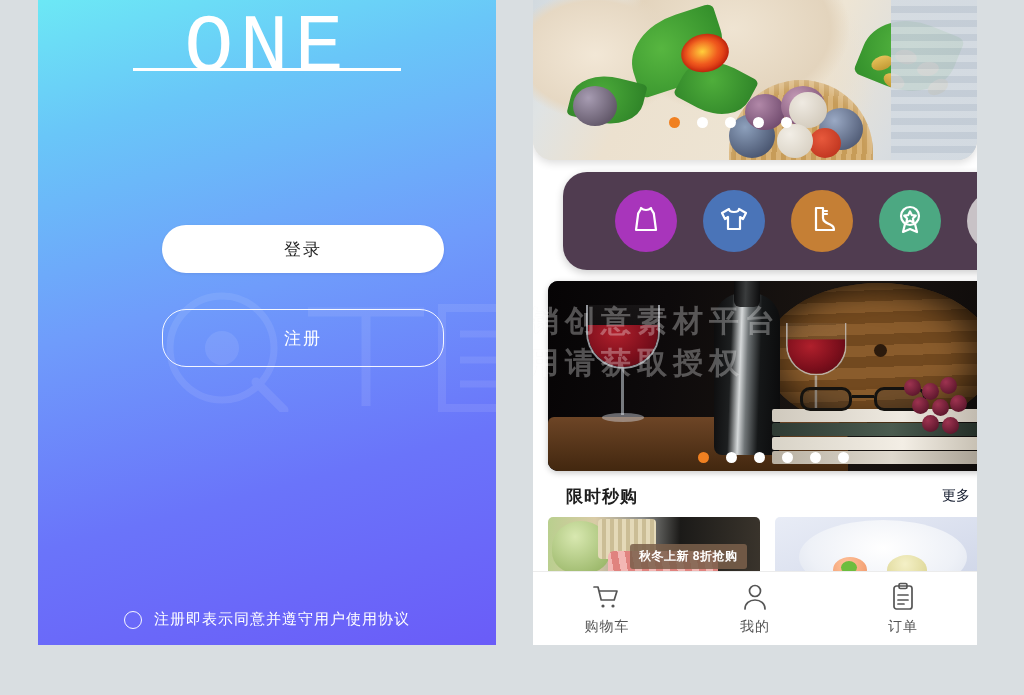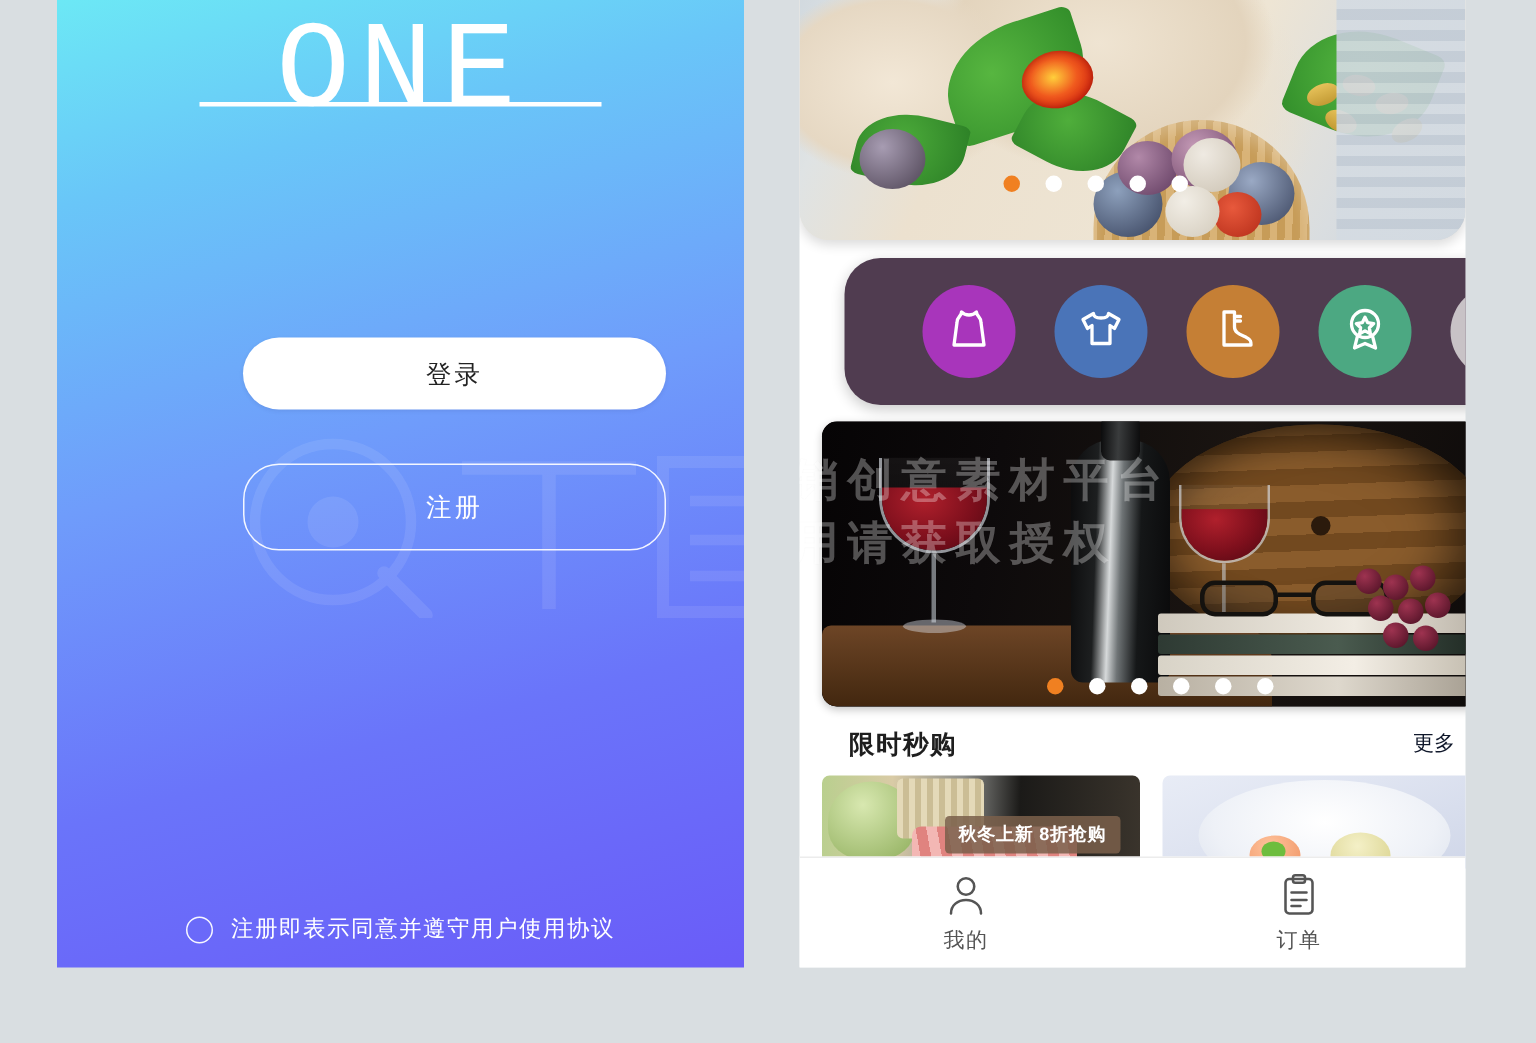--- a/index.html
+++ b/index.html
@@ -426,20 +426,30 @@
       <div class="card c2">
         <div class="plate"></div>
           <div class="food-a"></div>
           <div class="food-b"></div>
       </div>
     </div>
 
     <div class="tabbar">
       <div class="tab">
         <span class="ic">
+          <svg viewBox="0 0 30 30" fill="none" stroke="#555" stroke-width="1.7" stroke-linecap="round" stroke-linejoin="round">
+            <path d="M2 5h4l3.2 13h13L25 9H8"></path>
+              <circle cx="11" cy="24" r="1.6" fill="#555" stroke="none"></circle>
+            <circle cx="21" cy="24" r="1.6" fill="#555" stroke="none"></circle>
+          </svg>
+        </span>
+        <span class="lb">购物车</span>
+      </div>
+      <div class="tab">
+        <span class="ic">
           <svg viewBox="0 0 30 30" fill="none" stroke="#555" stroke-width="1.7" stroke-linecap="round">
             <circle cx="15" cy="9" r="5.5"></circle>
               <path d="M5 27c0-5.5 4.5-9 10-9s10 3.5 10 9"></path>
           </svg>
         </span>
         <span class="lb">我的</span>
       </div>
       <div class="tab">
         <span class="ic">
           <svg viewBox="0 0 30 30" fill="none" stroke="#555" stroke-width="1.7" stroke-linecap="round" stroke-linejoin="round">

